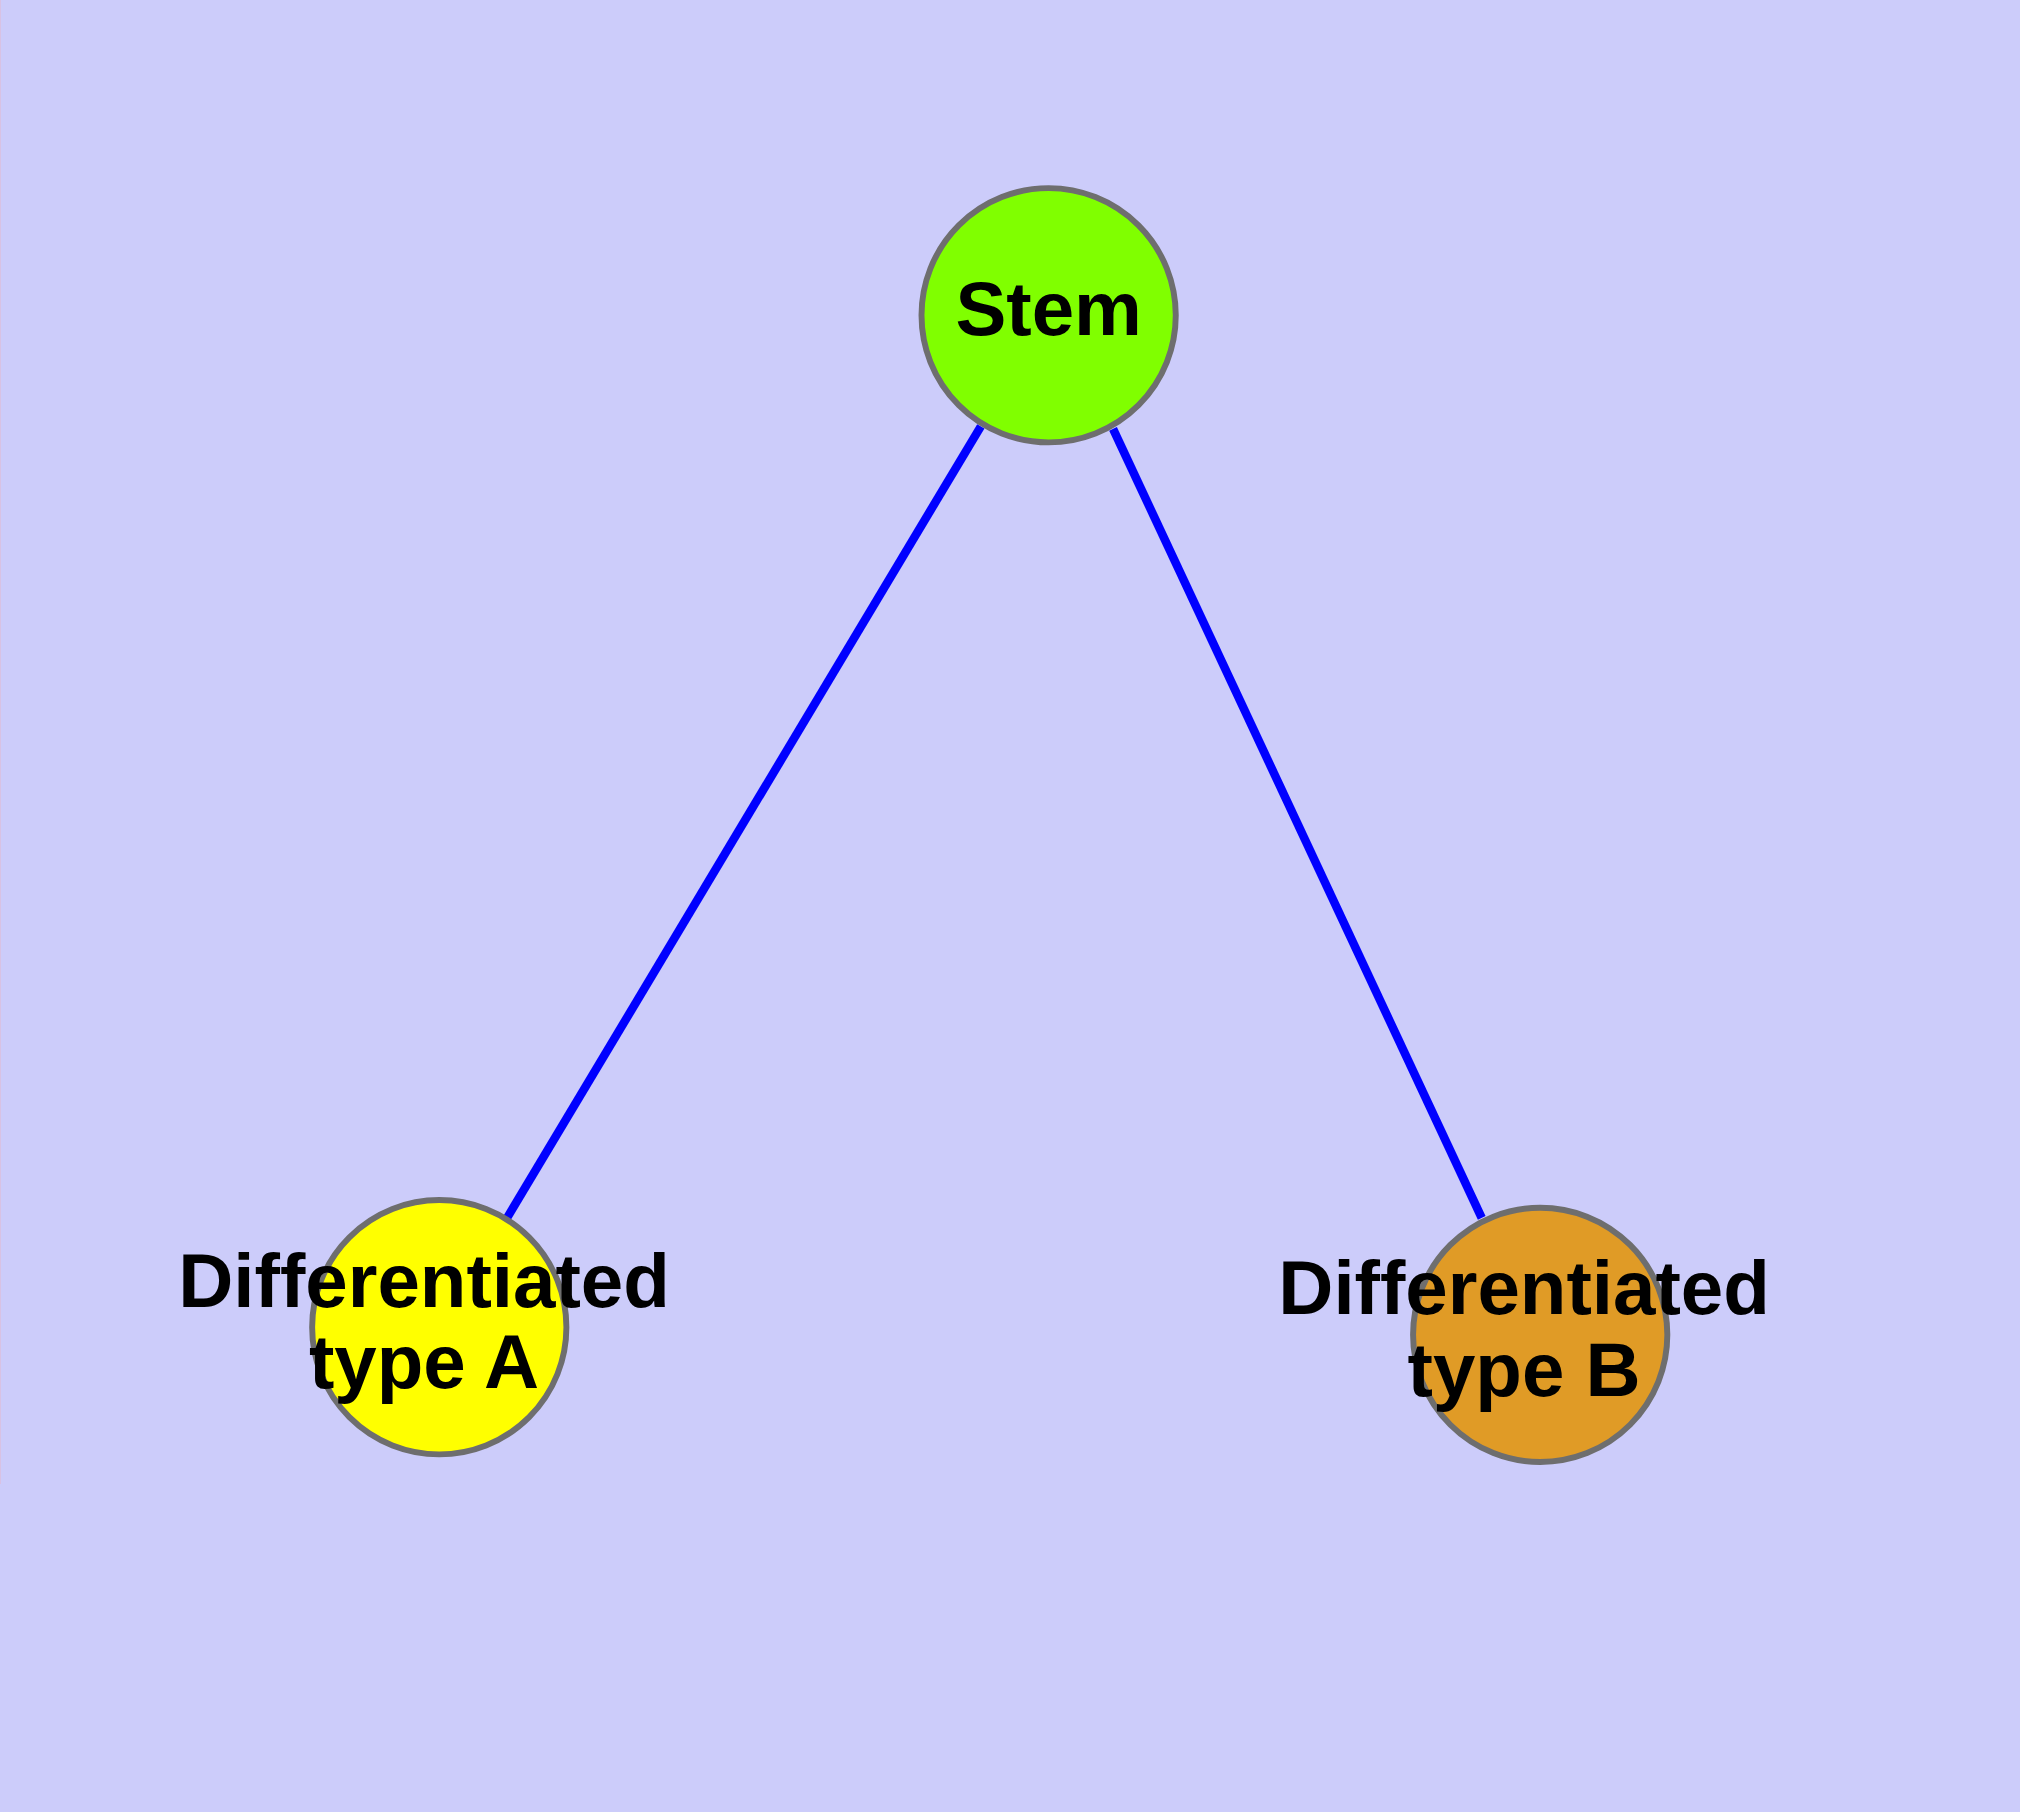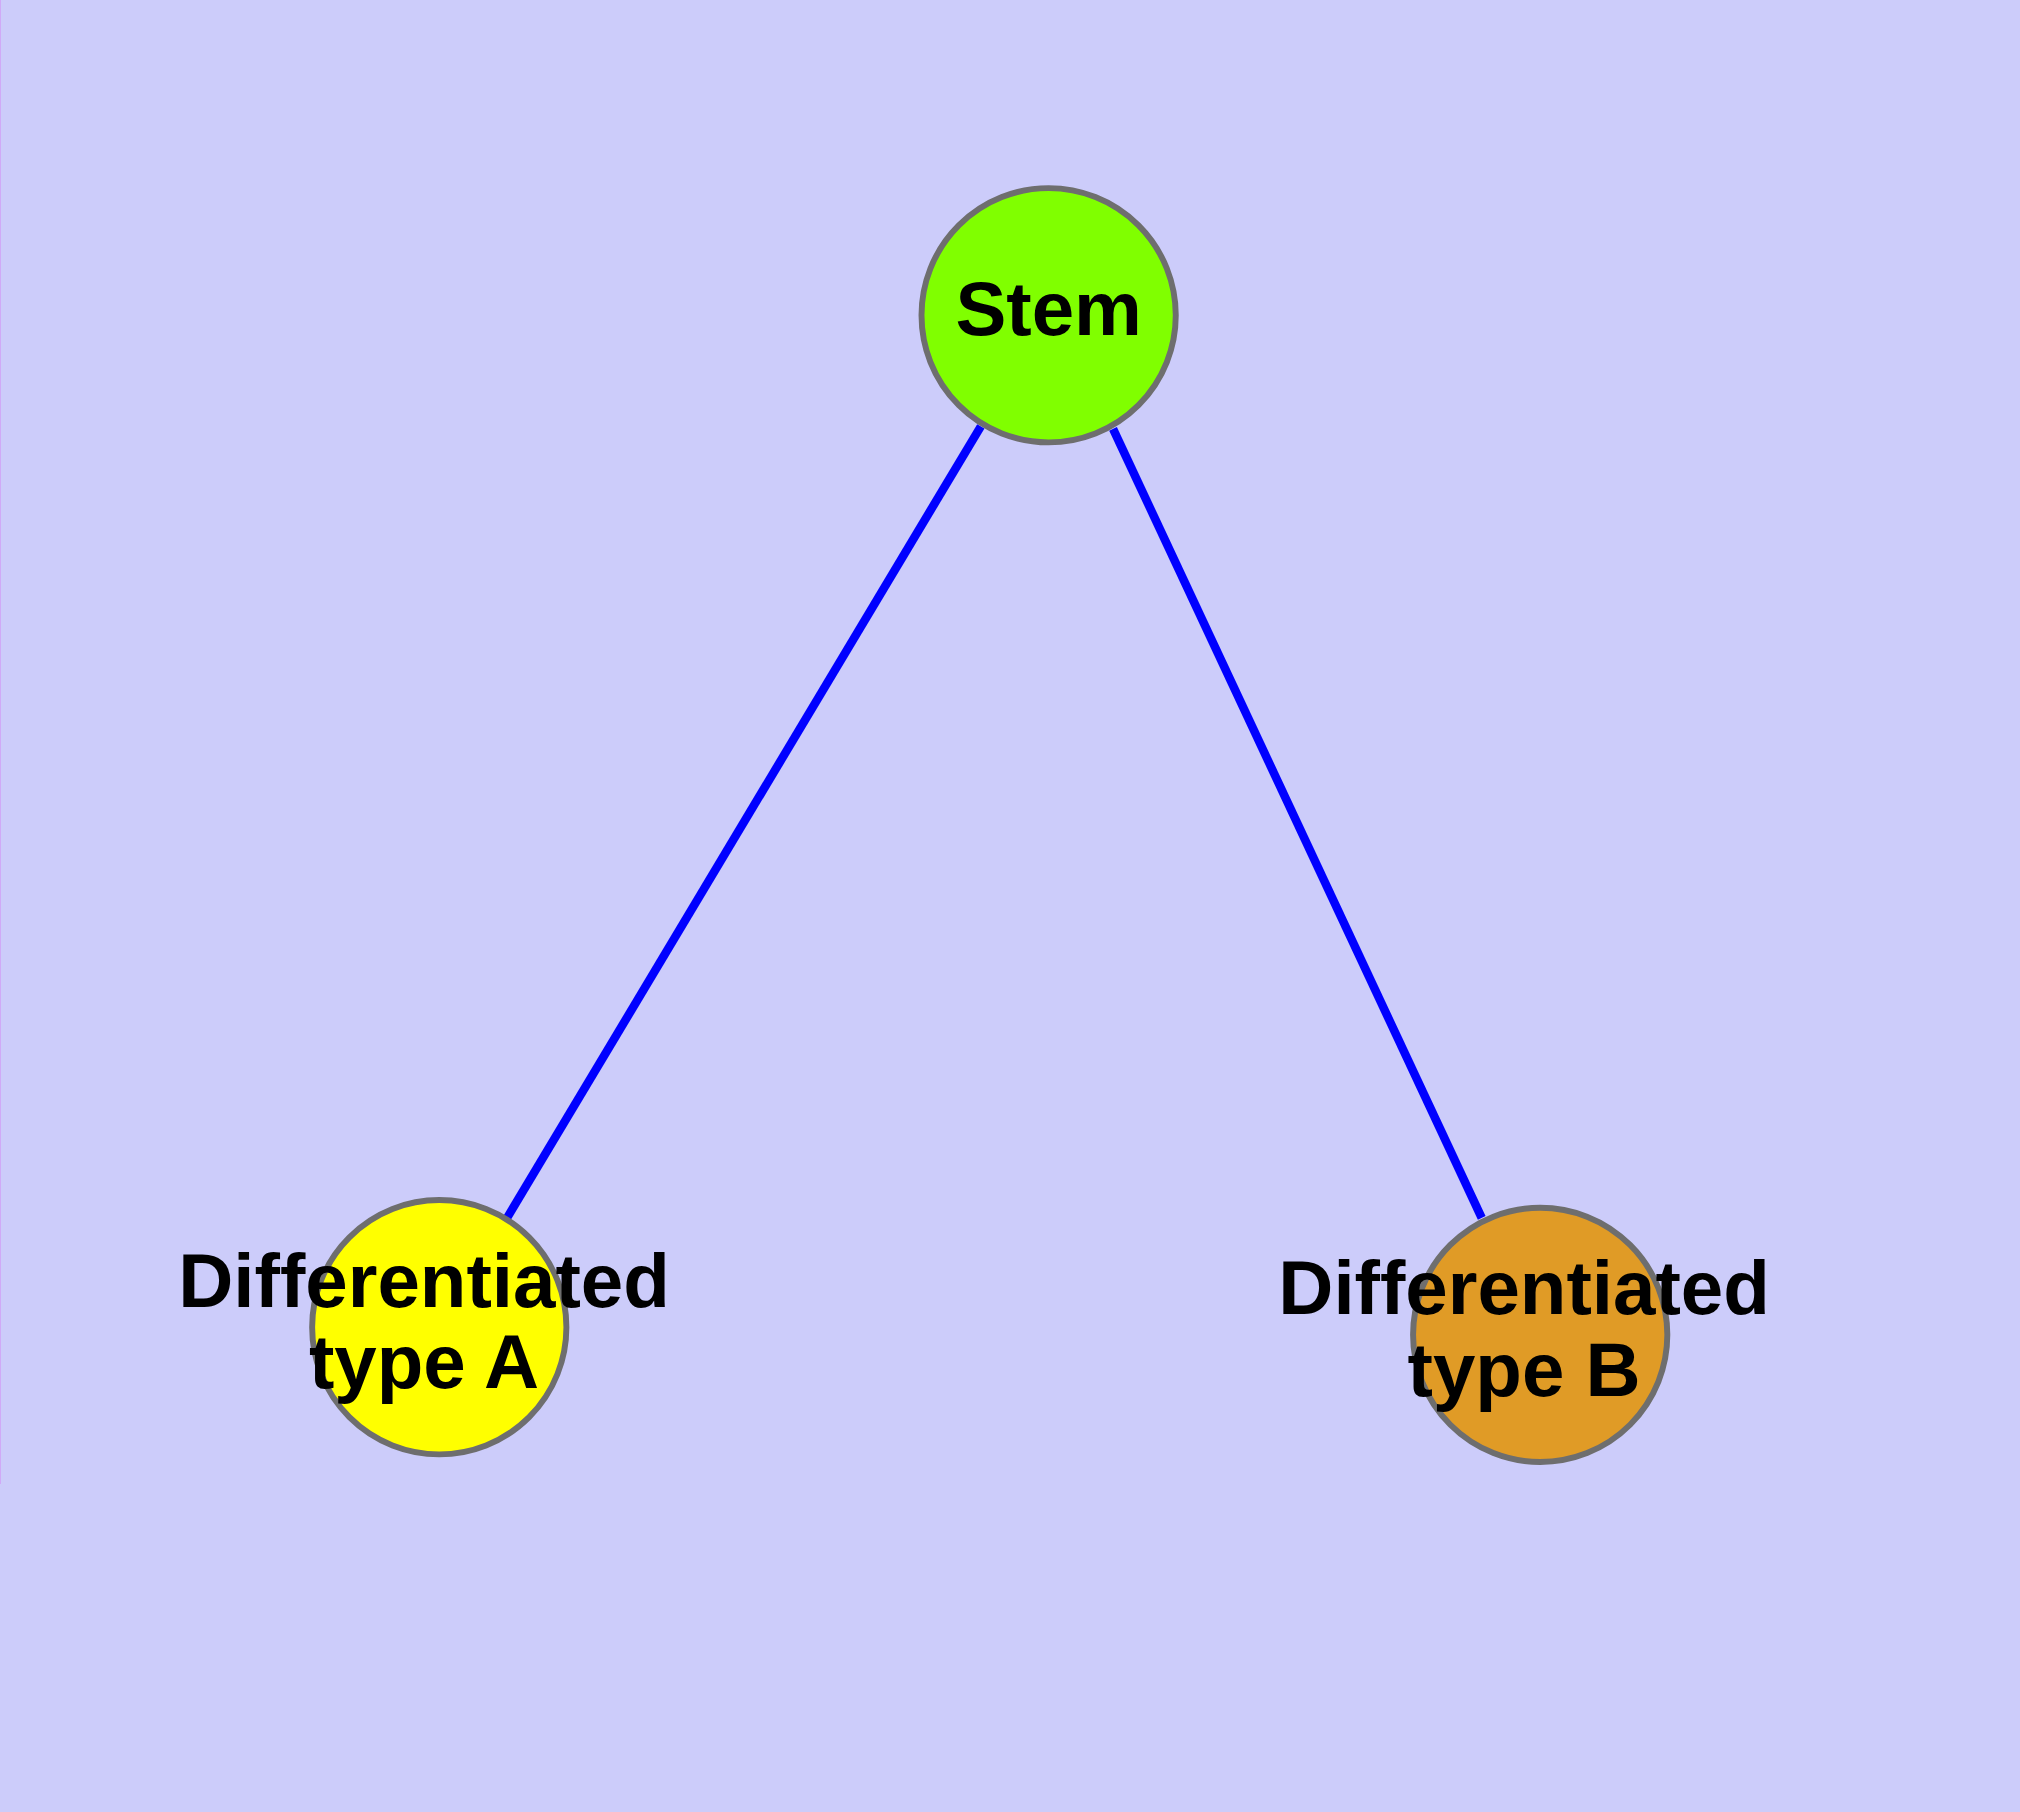--- a/index.html
+++ b/index.html
@@ -47,21 +47,21 @@
   .node-label.single-line {
     font-size: 90px;
   }
   .node-label.multi-line {
     font-size: 90px;
   }
 </style>
 </head>
 <body>
 
-<div id="diagram-canvas" style="width: 2021px; height: 1484px; background: #d946ef;">
+<div id="diagram-canvas" style="width: 2021px; height: 1484px; background: #fca5a5;">
   <svg id="graph-svg" viewBox="0 0 2384 2138" xmlns="http://www.w3.org/2000/svg" style="width: 2021px; height: 1812px;">
 
     <rect x="0" y="0" width="2384" height="2138" fill="#ccccfa"></rect>
 
     <g>
       <line class="edge-line" x1="1157" y1="503" x2="598" y2="1437" stroke="#0000ff" stroke-width="10"></line>
       <line class="edge-line" x1="1313" y1="506" x2="1748" y2="1437" stroke="#0000ff" stroke-width="10"></line>
     </g>
 
     <g>

